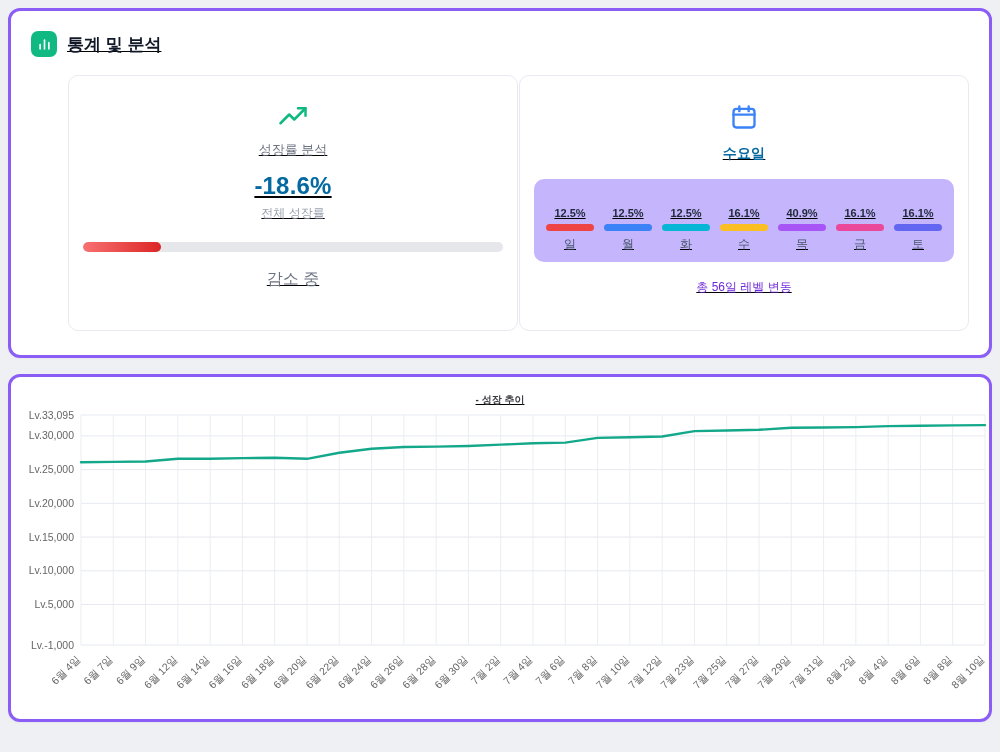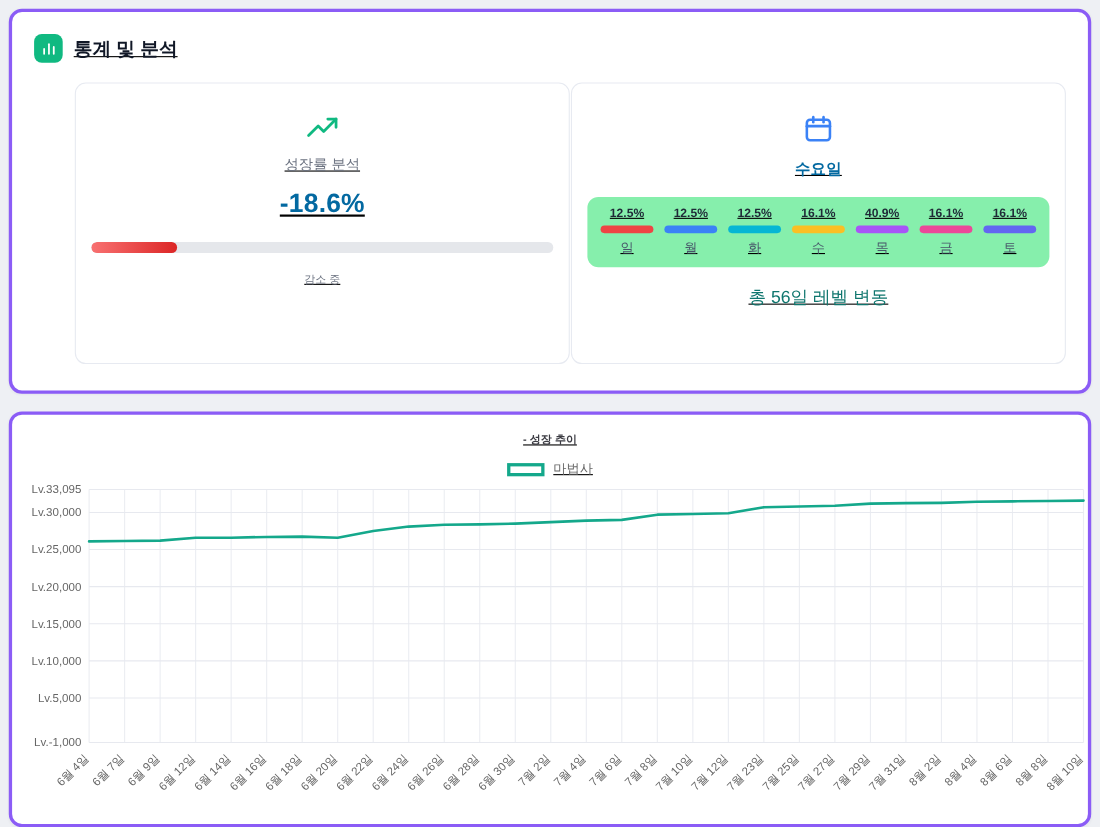--- a/index.html
+++ b/index.html
@@ -21,29 +21,29 @@
                 padding:26px 12px 20px; text-align:center; min-height:256px; }
 
   .mini-icon { height:30px; display:flex; justify-content:center; align-items:center; }
   .subtitle { font-size:13px; color:#6b7280; margin-top:9px; }
   .big-value { font-size:24px; font-weight:bold; color:#0369a1; margin-top:13px; letter-spacing:.2px; }
   .caption   { font-size:12px; color:#9ca3af; margin-top:5px; }
 
   .progress-track { height:10px; background:#e5e7eb; border-radius:6px; overflow:hidden;
                     margin:20px 2px 0; }
   .progress-fill  { height:100%; border-radius:6px; }
-  .status-text { font-size:10px; color:#6b7280; margin-top:17px; }
-
-  .days-panel { display:flex; justify-content:space-between; gap:6px; background:#86efac;
-                border-radius:10px; padding:9px 10px 9px; margin:16px 2px 0; }
+  .status-text { font-size:16px; color:#6b7280; margin-top:17px; }
+
+  .days-panel { display:flex; justify-content:space-between; gap:6px; background:#c4b5fd;
+                border-radius:10px; padding:28px 10px 9px; margin:16px 2px 0; }
   .day-col { flex:1; display:flex; flex-direction:column; align-items:center; gap:5px; }
   .day-pct { font-size:11px; font-weight:bold; color:#1f2937; }
   .day-bar { width:100%; max-width:48px; height:7px; border-radius:4px; }
   .day-label { font-size:12px; color:#475569; }
-  .activity-footer { font-size:16px; color:#0f766e; margin-top:17px; }
+  .activity-footer { font-size:12px; color:#6d28d9; margin-top:17px; }
 
   
   .chart-card { padding:16px 8px 6px; }
   .chart-title { text-align:center; font-size:10px; font-weight:bold; color:#3c3c43; }
   .chart-legend { display:flex; justify-content:center; align-items:center; gap:8px;
                   margin:11px 0 2px; }
   .legend-swatch { width:34px; height:12px; background:#fff; border:3px solid #14a88b; }
   .legend-label { font-size:12px; color:#666; }
   #growth-chart { display:block; width:976px; height:306px; margin:0 auto; }
 </style>
@@ -68,20 +68,21 @@
 
       <div class="inner-card">
         <div class="mini-icon">
           <svg viewBox="0 0 24 24" width="30" height="30" fill="none" stroke="#10b981" stroke-width="2" stroke-linecap="round" stroke-linejoin="round">
             <polyline points="2 17 9 10 13 14 22 5"></polyline>
               <polyline points="16 5 22 5 22 11"></polyline>
           </svg>
         </div>
         <div class="subtitle">성장률 분석</div>
         <div class="big-value">-18.6%</div>
+        <div class="caption">전체 성장률</div>
         <div class="progress-track">
           <div class="progress-fill" id="growth-progress-fill" style="width: 18.6%; background: linear-gradient(90deg, rgb(248, 113, 113), rgb(220, 38, 38));"></div>
         </div>
         <div class="status-text">감소 중</div>
       </div>
 
       <div class="inner-card">
         <div class="mini-icon">
           <svg viewBox="0 0 24 24" width="28" height="28" fill="none" stroke="#3b82f6" stroke-width="2" stroke-linecap="round" stroke-linejoin="round">
             <rect x="3" y="5" width="18" height="16" rx="2.5"></rect>
@@ -129,24 +130,20 @@
             </div>
           </div>
         <div class="activity-footer">총 56일 레벨 변동</div>
       </div>
 
     </div>
   </div>
 
   <div class="card chart-card">
     <div class="chart-title">- 성장 추이</div>
-    <div class="chart-legend">
-      <span class="legend-swatch" id="legend-swatch" style="border-color: rgb(20, 168, 139);"></span>
-      <span class="legend-label">마법사</span>
-    </div>
     <svg id="growth-chart" viewBox="0 0 976 306">
         <line x1="62" y1="8" x2="62" y2="238" stroke="#ebedf2" stroke-width="1"></line>
         <line x1="94.28571428571428" y1="8" x2="94.28571428571428" y2="238" stroke="#ebedf2" stroke-width="1"></line>
         <line x1="126.57142857142857" y1="8" x2="126.57142857142857" y2="238" stroke="#ebedf2" stroke-width="1"></line>
         <line x1="158.85714285714286" y1="8" x2="158.85714285714286" y2="238" stroke="#ebedf2" stroke-width="1"></line>
         <line x1="191.14285714285714" y1="8" x2="191.14285714285714" y2="238" stroke="#ebedf2" stroke-width="1"></line>
         <line x1="223.42857142857142" y1="8" x2="223.42857142857142" y2="238" stroke="#ebedf2" stroke-width="1"></line>
         <line x1="255.71428571428572" y1="8" x2="255.71428571428572" y2="238" stroke="#ebedf2" stroke-width="1"></line>
         <line x1="288" y1="8" x2="288" y2="238" stroke="#ebedf2" stroke-width="1"></line>
         <line x1="320.2857142857143" y1="8" x2="320.2857142857143" y2="238" stroke="#ebedf2" stroke-width="1"></line>

